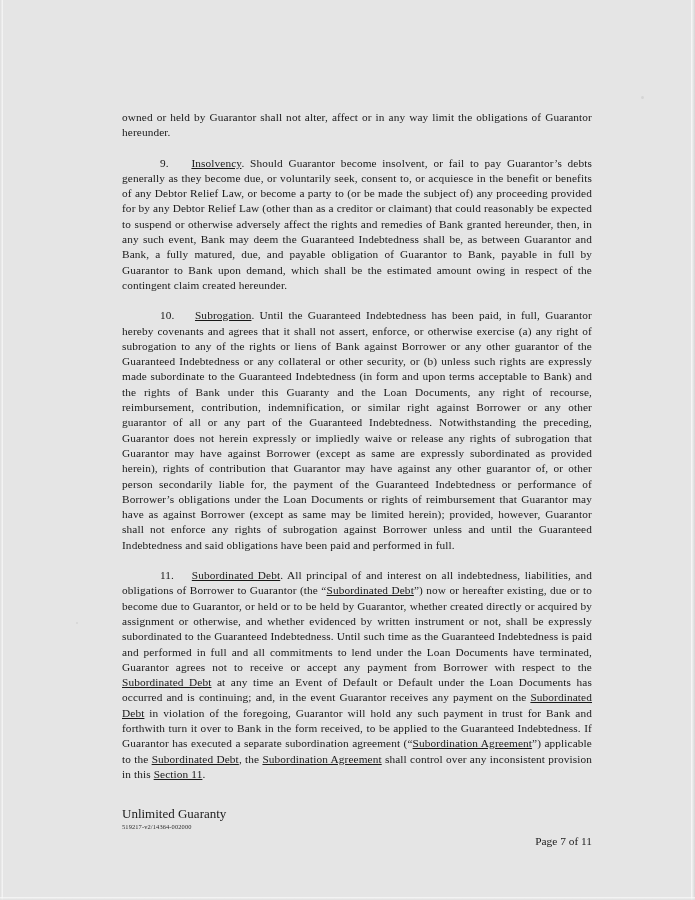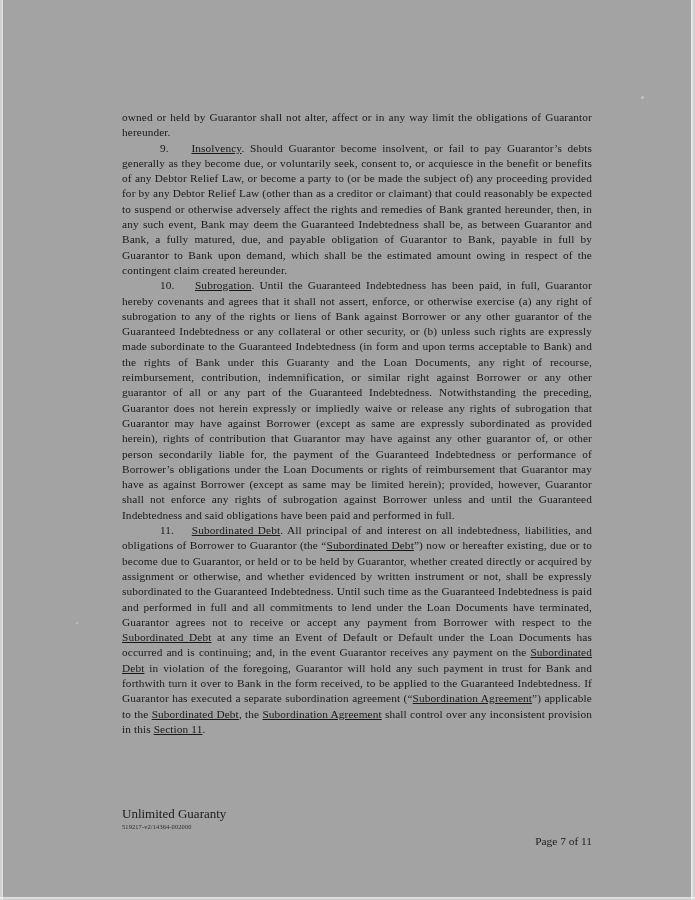--- a/index.html
+++ b/index.html
@@ -7,21 +7,21 @@
     padding: 0;
     background: #ffffff;
   }
   body {
     font-family: "Liberation Serif", serif;
   }
   .page {
     position: relative;
     width: 695px;
     height: 900px;
-    background: #a3a3a3;
+    background: #e5e5e5;
     overflow: hidden;
     box-sizing: border-box;
   }
   .page-inner {
     position: absolute;
     left: 0;
     top: 0;
     width: 695px;
     height: 900px;
   }
@@ -34,20 +34,21 @@
   p.para {
     margin: 0 0 0 0;
     font-size: 11.3px;
     line-height: 15.3px;
     text-align: justify;
     text-justify: inter-word;
     color: #181818;
     letter-spacing: 0.01em;
   }
   p.spaced {
+    margin-top: 15px;
   }
   .indent {
     display: inline-block;
     width: 38px;
   }
   .num {
     display: inline-block;
   }
   .u {
     text-decoration: underline;

